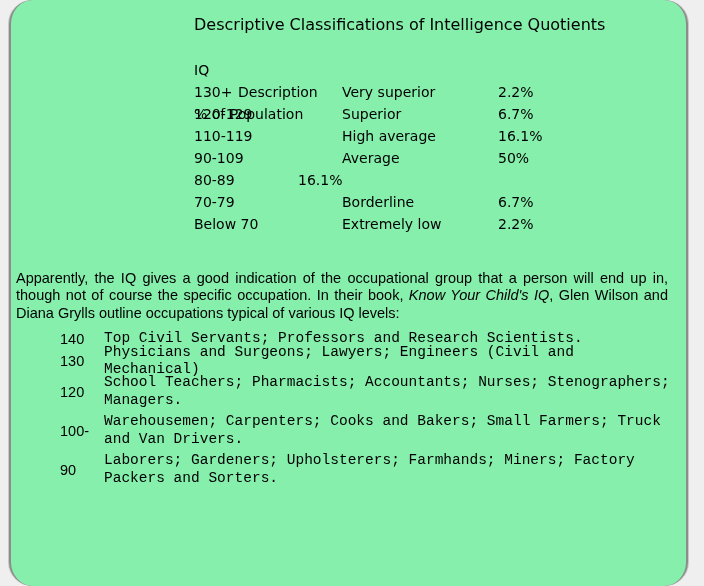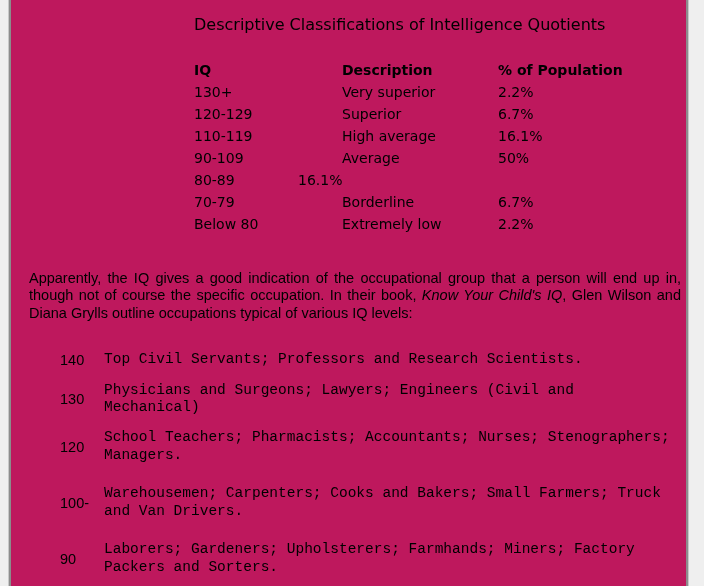--- a/index.html
+++ b/index.html
@@ -5,51 +5,52 @@
   html, body { margin: 0; padding: 0; }
   body {
     width: 704px; height: 586px; overflow: hidden;
     background: #efefef;
     font-family: "DejaVu Sans", sans-serif;
     color: #000;
     position: relative;
   }
   .page {
     position: absolute; left: 9px; top: 0; width: 675px; height: 586px;
-    background: #be185d;
+    background: #86efac;
     border-left: 2px solid #8c8c8c;
     border-right: 2px solid #8c8c8c;
     box-shadow: -1px 0 0 #c8c8c8, 1px 0 0 #c8c8c8;
+    border-radius: 24px;
   }
   .title {
     position: absolute; left: 183px; top: 15px;
     font-size: 16px; letter-spacing: 0;
   }
   .iq-table {
     position: absolute; left: 183px; top: 59px;
     font-size: 14px;
   }
   .iq-row { display: flex; height: 22px; line-height: 22px; }
-  .iq-row.head { font-weight: bold; }
+  .iq-row.head { font-weight: normal; flex-direction: column; }
   .c1 { width: 104px; }
   .c2 { width: 156px; margin-left: 44px; }
   .c3 { width: 160px; }
   .para {
-    position: absolute; left: 18px; top: 255px; width: 652px;
+    position: absolute; left: 5px; top: 255px; width: 652px;
     font-family: "Liberation Sans", sans-serif;
     font-size: 14.5px; line-height: 17.5px;
     text-align: justify;
   }
   .para i { font-style: italic; }
   .occ {
     position: absolute; left: 40px; top: 330px; width: 620px;
     font-family: "Liberation Sans", sans-serif;
     font-size: 14.5px;
   }
-  .occ-row { display: flex; align-items: center; margin-bottom: 4px; margin-top: 21px; }
+  .occ-row { display: flex; align-items: center; margin-bottom: 4px; }
   .occ-row .lvl { width: 53px; padding-left: 9px; box-sizing: border-box; }
   .occ-row .txt { flex: 1; line-height: 17.5px; font-family: Liberation Mono, monospace; }
   .occ-row.single { height: 18px; }
 </style>
 </head>
 <body>
 
 <div class="page">
   <div class="title">Descriptive Classifications of Intelligence Quotients</div>
 
@@ -82,21 +83,21 @@
     <div class="iq-row">
       <div class="c1">80-89</div>
       <div class="c3">16.1%</div>
     </div>
     <div class="iq-row">
       <div class="c1">70-79</div>
       <div class="c2">Borderline</div>
       <div class="c3">6.7%</div>
     </div>
     <div class="iq-row">
-      <div class="c1">Below 80</div>
+      <div class="c1">Below 70</div>
       <div class="c2">Extremely low</div>
       <div class="c3">2.2%</div>
     </div>
   </div>
 
   <p class="para"><span>Apparently, the IQ gives a good indication of the occupational group that a person will end up in, though not of course the specific occupation. In their book, </span><i>Know Your Child's IQ</i><span>, Glen Wilson and Diana Grylls outline occupations typical of various IQ levels:</span></p>
 
   <div class="occ">
     <div class="occ-row single">
       <div class="lvl">140</div>

